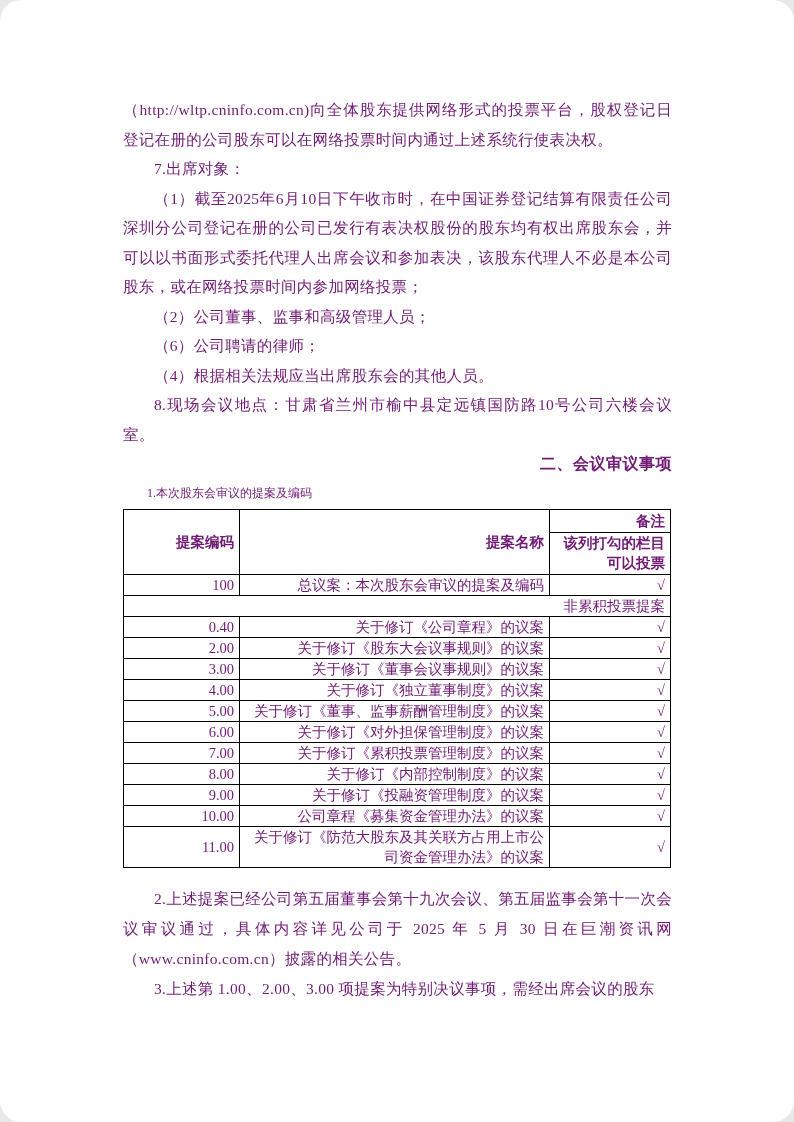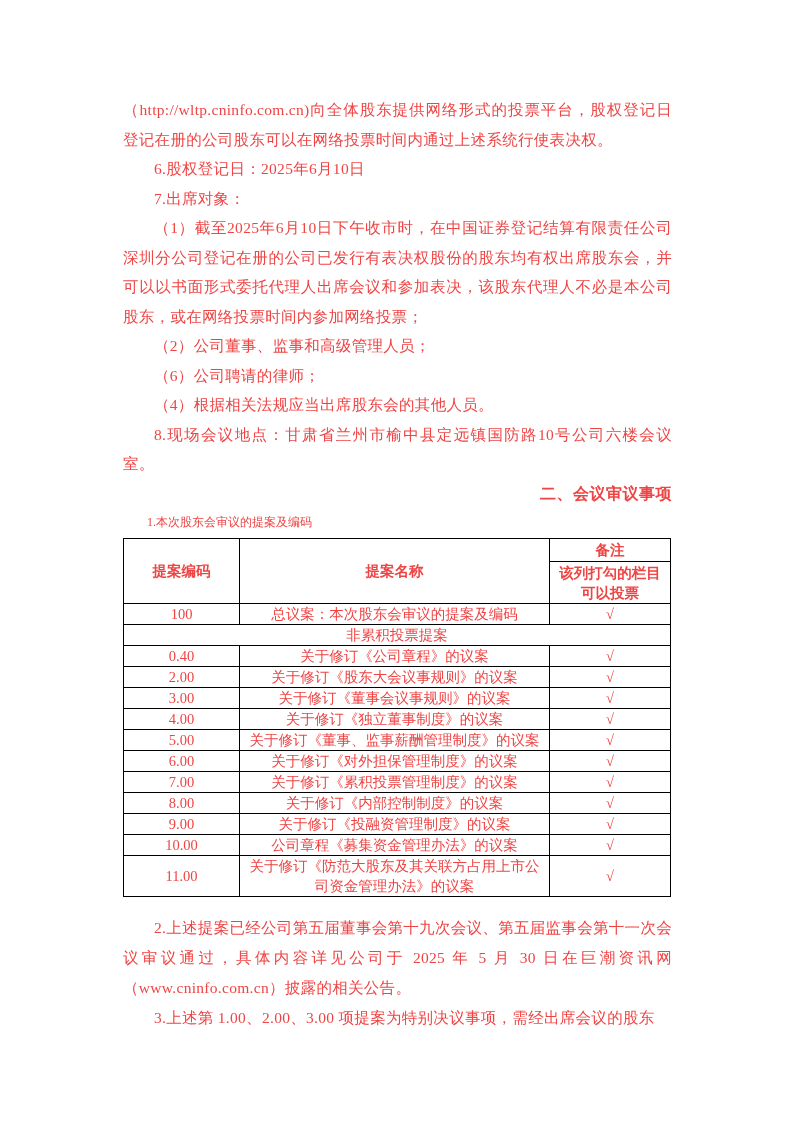--- a/index.html
+++ b/index.html
@@ -3,22 +3,23 @@
 <meta charset="utf-8">
 <style>
   * { margin: 0; padding: 0; box-sizing: border-box; }
   html, body { background: #e8e8e8; }
   .page {
     position: relative;
     width: 794px;
     height: 1122px;
     background: #ffffff;
     font-family: "Liberation Serif", "DejaVu Serif", serif;
-    color: #ef4444;
+    color: #701a75;
     overflow: hidden;
+    border-radius: 21px;
   }
   .content {
     position: absolute;
     left: 123px;
     top: 95px;
     width: 549px;
   }
   .para {
     font-size: 15.5px;
     line-height: 29.5px;
@@ -45,21 +46,21 @@
     border-collapse: collapse;
     table-layout: fixed;
     margin-top: 2px;
     font-size: 14.5px;
   }
   table.proposal td {
     border: 1px solid #000000;
     vertical-align: middle;
     line-height: 20px;
     padding: 0 5px;
-    text-align: center;
+    text-align: right;
     overflow: hidden;
   }
   col.c-code { width: 116px; }
   col.c-name { width: 310px; }
   col.c-note { width: 121px; }
   td.hdr { font-weight: bold; }
   td.h-top { height: 23px; }
   td.h-bottom { height: 42px; }
   td.row-cell { height: 21px; }
   td.name-left { text-align: left; padding-left: 7px; }
@@ -67,21 +68,20 @@
   .closing { margin-top: 16px; }
   .closing .para { line-height: 30px; }
 </style>
 </head>
 <body>
 
 <div class="page">
   <div class="content">
 
     <p class="para no-indent">（http://wltp.cninfo.com.cn)向全体股东提供网络形式的投票平台，股权登记日登记在册的公司股东可以在网络投票时间内通过上述系统行使表决权。</p>
-    <p class="para">6.股权登记日：2025年6月10日</p>
     <p class="para">7.出席对象：</p>
     <p class="para">（1）截至2025年6月10日下午收市时，在中国证券登记结算有限责任公司深圳分公司登记在册的公司已发行有表决权股份的股东均有权出席股东会，并可以以书面形式委托代理人出席会议和参加表决，该股东代理人不必是本公司股东，或在网络投票时间内参加网络投票；</p>
     <p class="para">（2）公司董事、监事和高级管理人员；</p>
     <p class="para">（6）公司聘请的律师；</p>
     <p class="para">（4）根据相关法规应当出席股东会的其他人员。</p>
     <p class="para">8.现场会议地点：甘肃省兰州市榆中县定远镇国防路10号公司六楼会议室。</p>
 
     <p class="heading">二、会议审议事项</p>
     <p class="table-intro">1.本次股东会审议的提案及编码</p>
 

